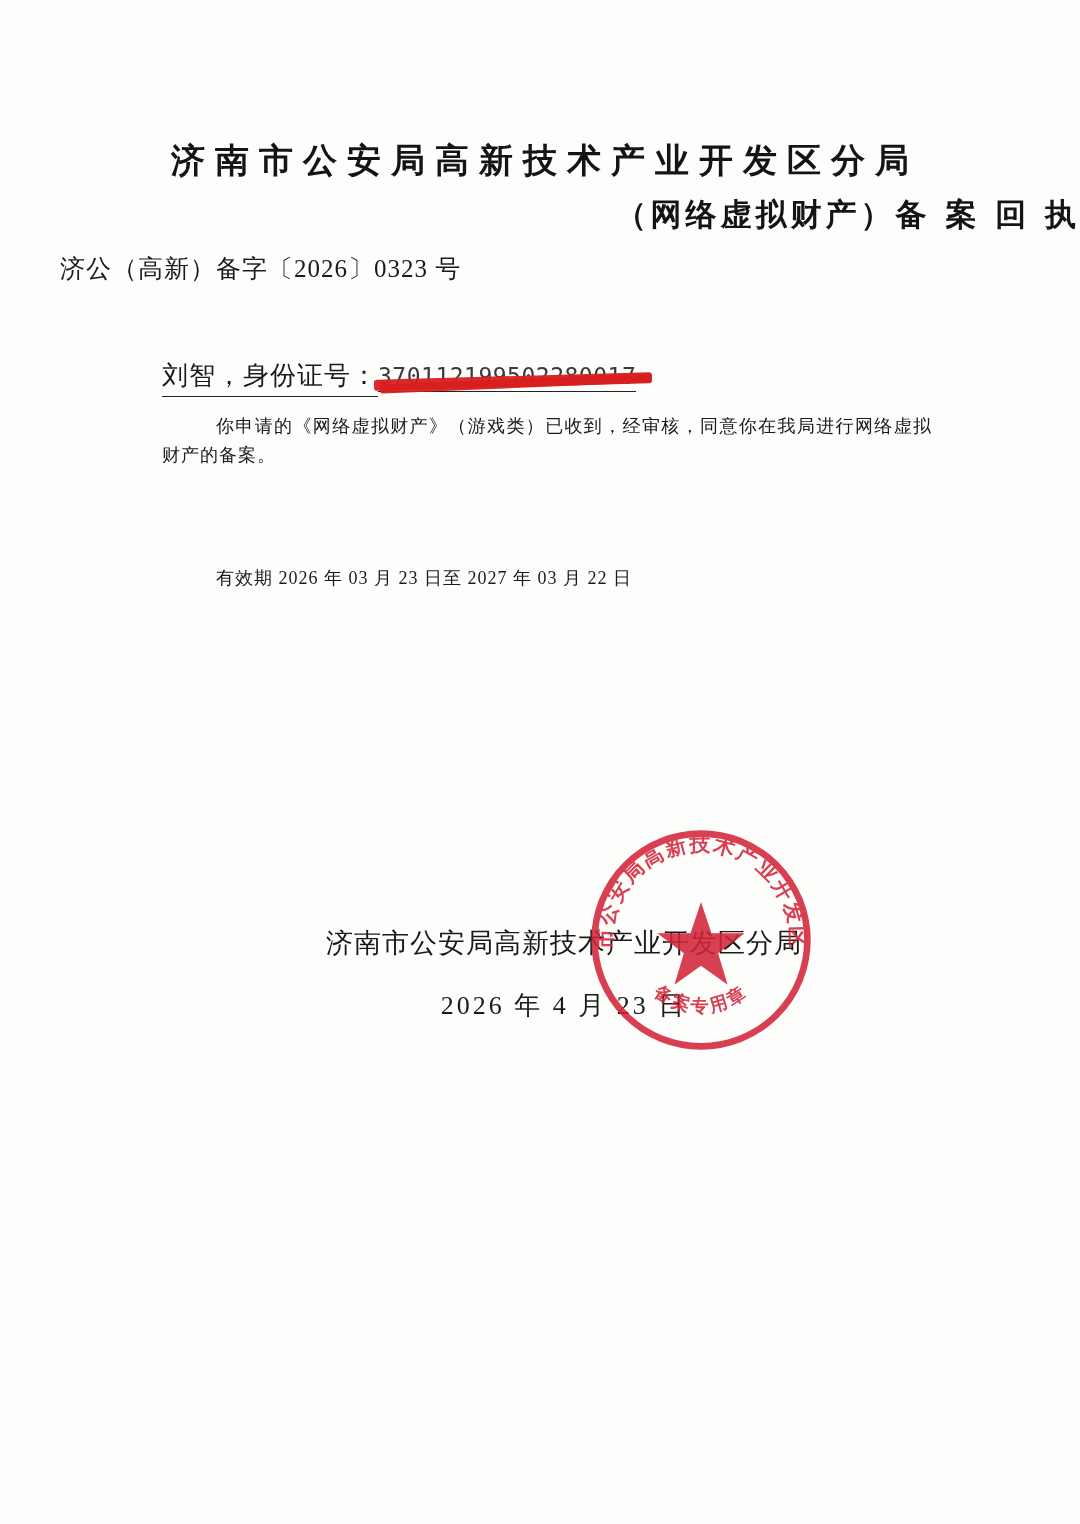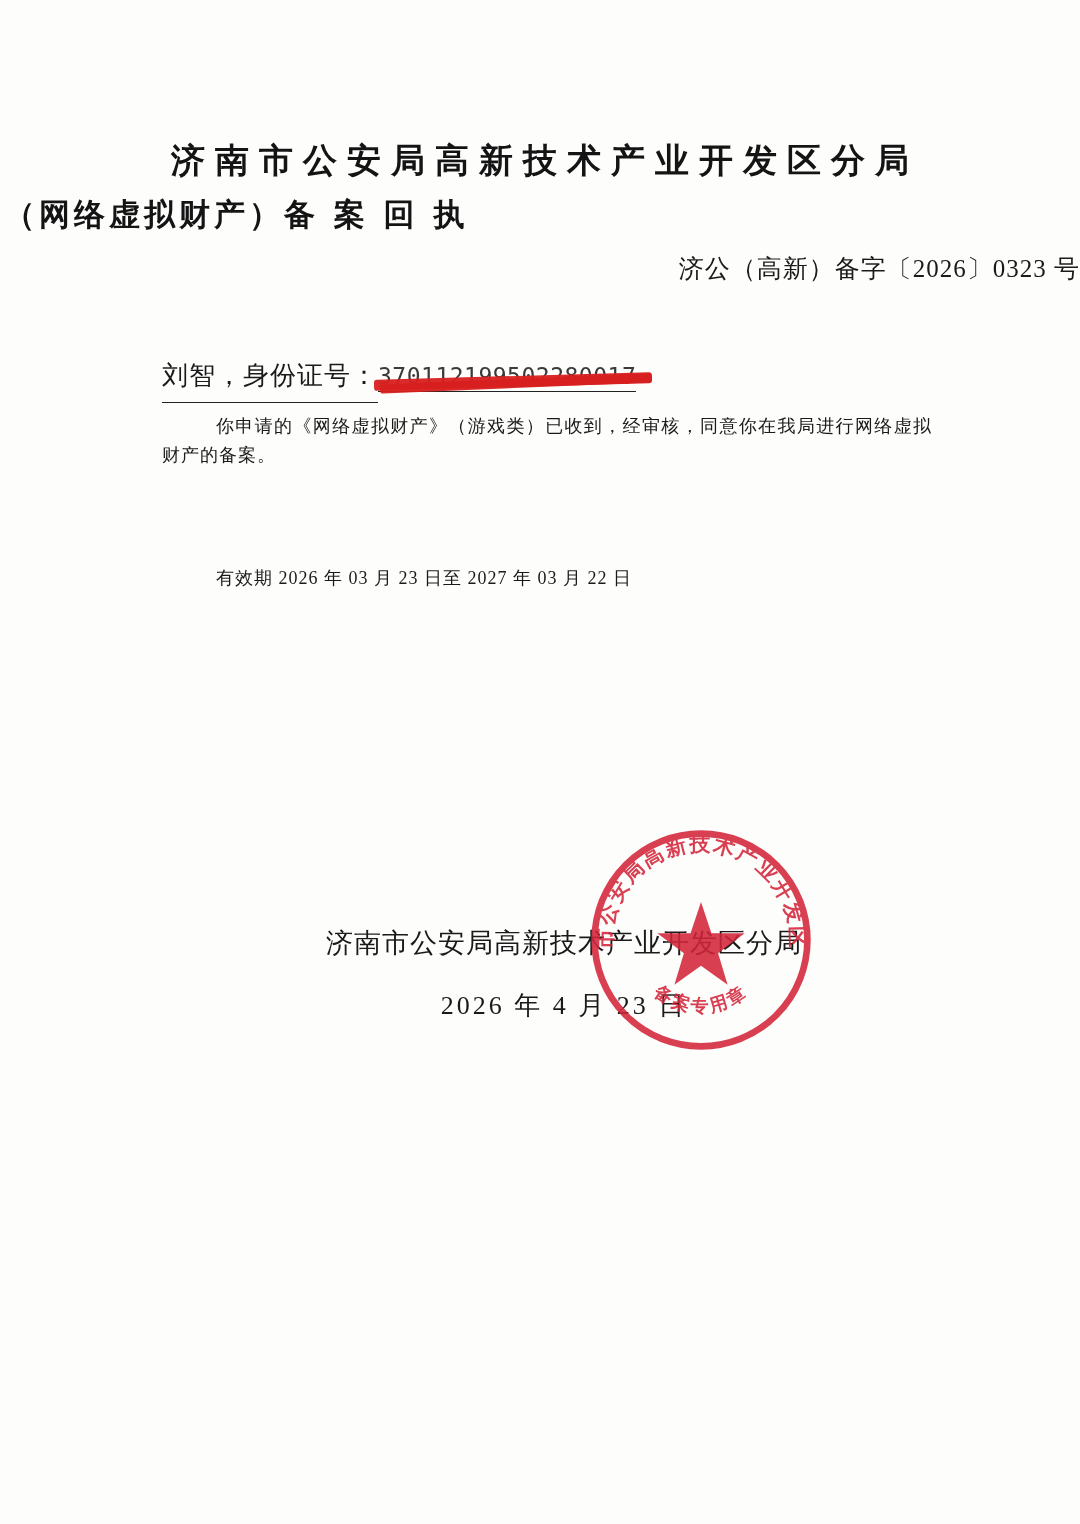--- a/index.html
+++ b/index.html
@@ -34,53 +34,53 @@
     letter-spacing: 10px;
     text-indent: 10px;
     color: #141414;
     font-family: "DejaVu Serif", "Liberation Serif", serif;
   }
   .doc-title-2 {
     position: absolute;
     top: 194px;
     left: 0;
     width: 1080px;
-    text-align: left;
+    text-align: right;
     font-size: 31px;
     font-weight: bold;
     letter-spacing: 4px;
     text-indent: 4px;
     color: #141414;
     font-family: "DejaVu Serif", "Liberation Serif", serif;
   }
   .doc-number {
     position: absolute;
     top: 252px;
     left: 0;
     width: 1080px;
-    text-align: right;
+    text-align: left;
     font-size: 25px;
     letter-spacing: 1px;
     color: #1a1a1a;
     padding-left: 60px;
     box-sizing: border-box;
   }
 
   
   .recipient-line {
     position: absolute;
     top: 358px;
     left: 162px;
     font-size: 26px;
     letter-spacing: 1px;
     white-space: nowrap;
   }
   .recipient-name {
     border-bottom: 1px solid #222;
-    padding-bottom: 12px;
+    padding-bottom: 6px;
   }
   .id-number {
     position: relative;
     display: inline-block;
     border-bottom: 1px solid #222;
     padding-bottom: 2px;
     font-family: "DejaVu Sans Mono", "Liberation Mono", monospace;
     font-size: 23px;
     letter-spacing: 0.5px;
     color: #3a3a3a;

